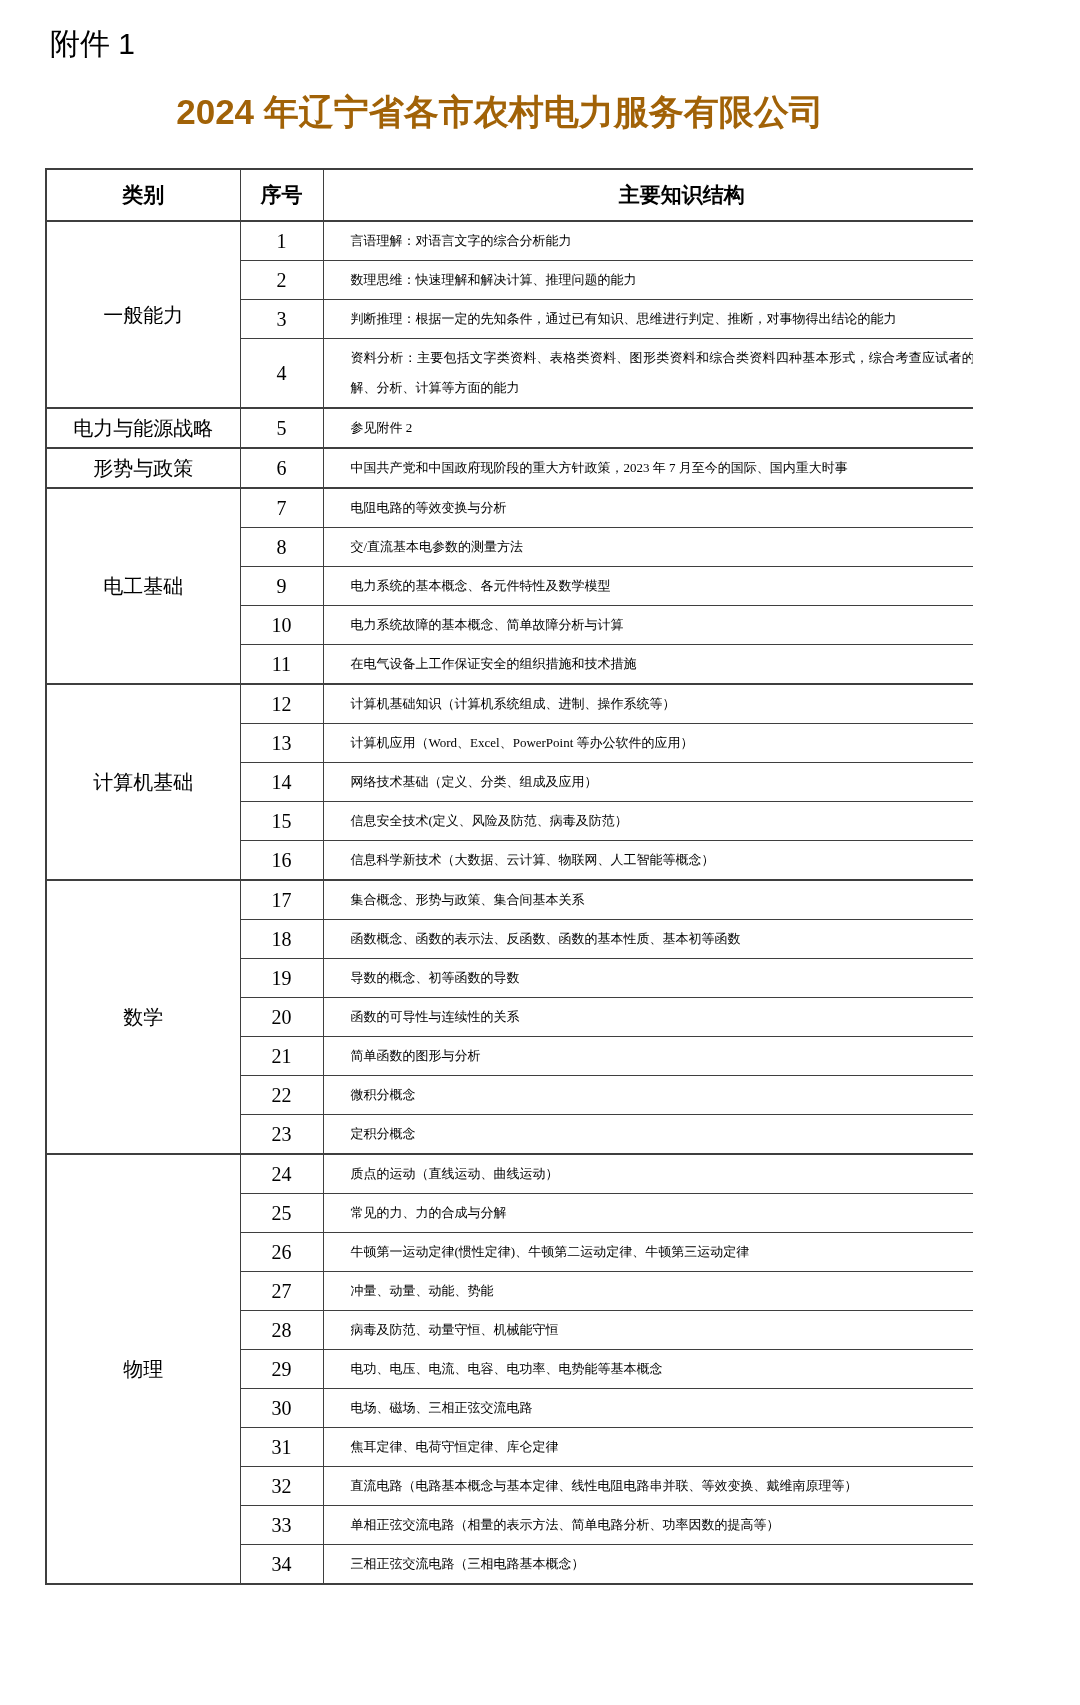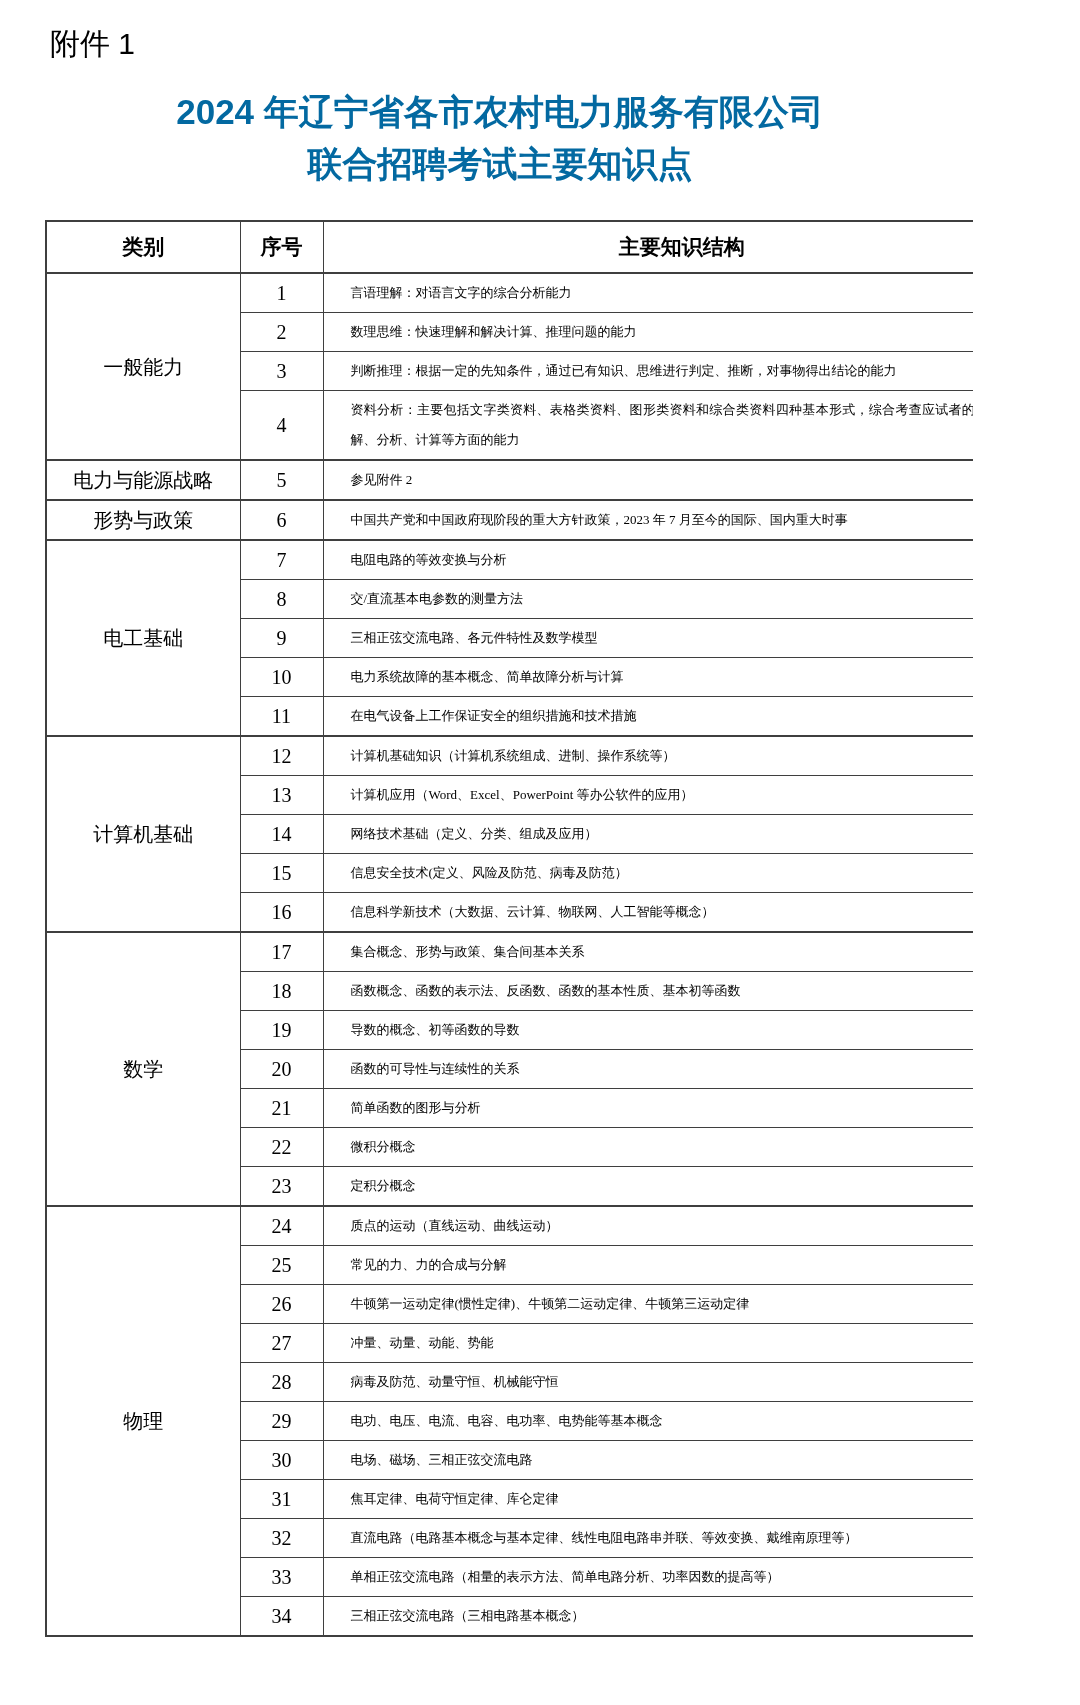--- a/index.html
+++ b/index.html
@@ -24,21 +24,21 @@
     color: #000000;
   }
   .doc-title {
     width: 1000px;
     margin-top: 22px;
     text-align: center;
     font-family: "Liberation Sans", "DejaVu Sans", sans-serif;
     font-weight: bold;
     font-size: 35px;
     line-height: 52px;
-    color: #0369a1;
+    color: #a16207;
   }
   table.knowledge-table {
     border-collapse: collapse;
     table-layout: fixed;
     margin: 30px 0 0 45px;
     width: 995px;
     border: 2px solid #3f3f3f;
   }
   .knowledge-table col.c-cat { width: 194px; }
   .knowledge-table col.c-num { width: 83px; }
@@ -83,21 +83,20 @@
 </style>
 </head>
 <body>
 
 <div class="page">
 
   <div class="attachment-label">附件 1</div>
 
   <div class="doc-title">
     <div>2024 年辽宁省各市农村电力服务有限公司</div>
-    <div>联合招聘考试主要知识点</div>
   </div>
 
   <table class="knowledge-table">
     <colgroup>
       <col class="c-cat">
       <col class="c-num">
       <col class="c-struct">
     </colgroup>
     <thead>
       <tr>
@@ -138,21 +137,21 @@
           <td class="cat" rowspan="5">电工基础</td>
           <td class="num">7</td>
           <td class="struct">电阻电路的等效变换与分析</td>
         </tr>
         <tr>
           <td class="num">8</td>
           <td class="struct">交/直流基本电参数的测量方法</td>
         </tr>
         <tr>
           <td class="num">9</td>
-          <td class="struct">三相正弦交流电路、各元件特性及数学模型</td>
+          <td class="struct">电力系统的基本概念、各元件特性及数学模型</td>
         </tr>
         <tr>
           <td class="num">10</td>
           <td class="struct">电力系统故障的基本概念、简单故障分析与计算</td>
         </tr>
         <tr>
           <td class="num">11</td>
           <td class="struct">在电气设备上工作保证安全的组织措施和技术措施</td>
         </tr>
         <tr class="section-start">

